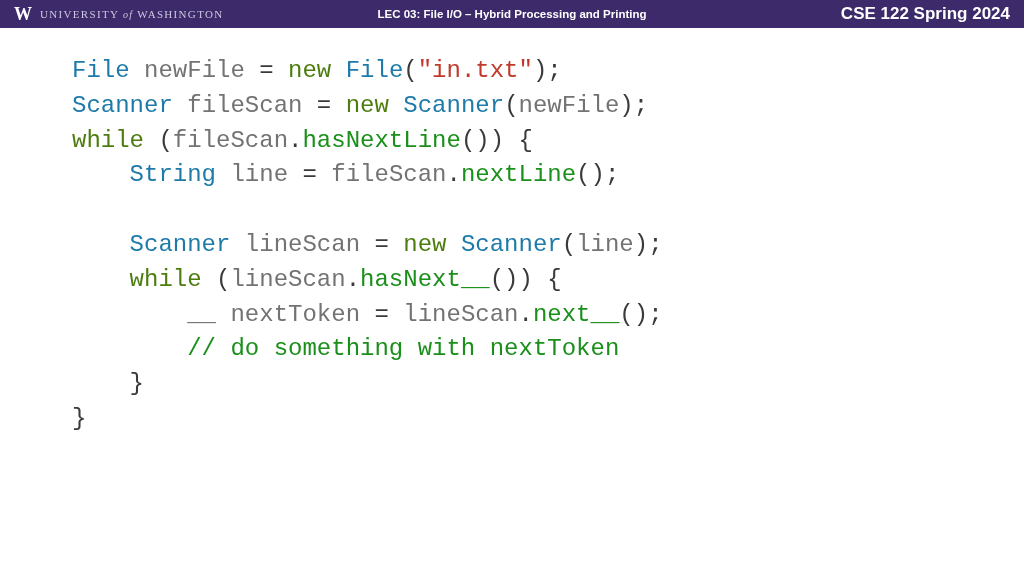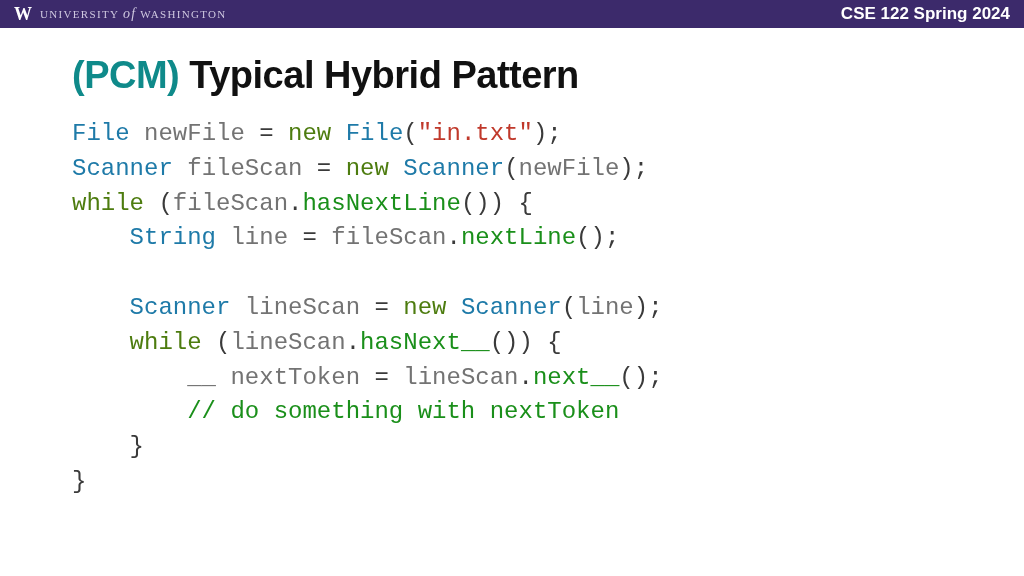--- a/index.html
+++ b/index.html
@@ -30,21 +30,21 @@
       font-family: Georgia, serif;
       font-size: 18px;
       font-weight: bold;
     }
     .univ-name {
       font-family: Georgia, serif;
       font-size: 11px;
       letter-spacing: 0.12em;
       color: #cfc8e0;
     }
-    .univ-of { font-style: italic; font-size: 14px; }
+    .univ-of { font-style: italic; font-size: 10px; }
     .header-center {
       font-weight: bold;
       font-size: 11.5px;
       position: absolute;
       left: 50%;
       transform: translateX(-50%);
       color: white;
     }
     .header-right {
       font-weight: bold;
@@ -83,27 +83,25 @@
 
 <div class="header">
   <div class="header-left">
     <span class="w-logo">W</span>
     <span class="univ-name">
       <span>UNIVERSITY</span>
       <span class="univ-of">of</span>
       <span>WASHINGTON</span>
     </span>
   </div>
+  <div class="header-center">LEC 03: File I/O – Hybrid Processing and Printing</div>
   <div class="header-right">CSE 122 Spring 2024</div>
 </div>
 
 <div class="content">
-  <h1 class="title">
-    <span class="pcm">(PCM)</span><span> Typical Hybrid Pattern</span>
-  </h1>
 
   <div class="code"><span class="t-type">File</span><span> </span><span class="t-var">newFile</span><span class="t-punct"> = </span><span class="t-kw">new</span><span> </span><span class="t-type">File</span><span class="t-punct">(</span><span class="t-str">"in.txt"</span><span class="t-punct">);</span>
 <span class="t-type">Scanner</span><span> </span><span class="t-var">fileScan</span><span class="t-punct"> = </span><span class="t-kw">new</span><span> </span><span class="t-type">Scanner</span><span class="t-punct">(</span><span class="t-var">newFile</span><span class="t-punct">);</span>
 <span class="t-kw">while</span><span class="t-punct"> (</span><span class="t-var">fileScan</span><span class="t-punct">.</span><span class="t-method">hasNextLine</span><span class="t-punct">()) {</span>
 <span>    </span><span class="t-type">String</span><span> </span><span class="t-var">line</span><span class="t-punct"> = </span><span class="t-var">fileScan</span><span class="t-punct">.</span><span class="t-method">nextLine</span><span class="t-punct">();</span>
 <span></span>
 <span>    </span><span class="t-type">Scanner</span><span> </span><span class="t-var">lineScan</span><span class="t-punct"> = </span><span class="t-kw">new</span><span> </span><span class="t-type">Scanner</span><span class="t-punct">(</span><span class="t-var">line</span><span class="t-punct">);</span>
 <span>    </span><span class="t-kw">while</span><span class="t-punct"> (</span><span class="t-var">lineScan</span><span class="t-punct">.</span><span class="t-method">hasNext__</span><span class="t-punct">()) {</span>
 <span>        </span><span class="t-var">__</span><span> </span><span class="t-var">nextToken</span><span class="t-punct"> = </span><span class="t-var">lineScan</span><span class="t-punct">.</span><span class="t-method">next__</span><span class="t-punct">();</span>
 <span>        </span><span class="t-comment">// do something with nextToken</span>

